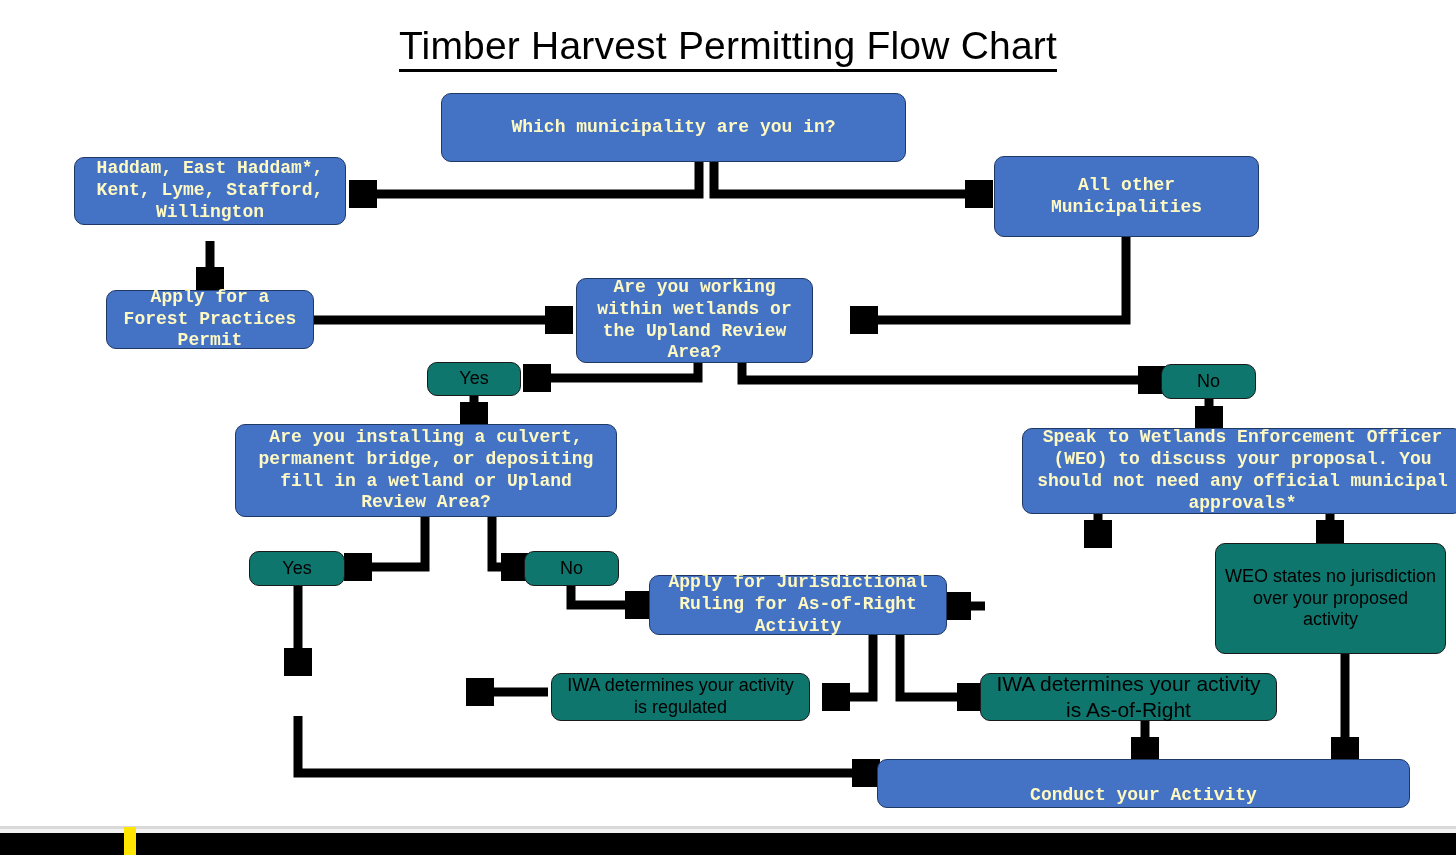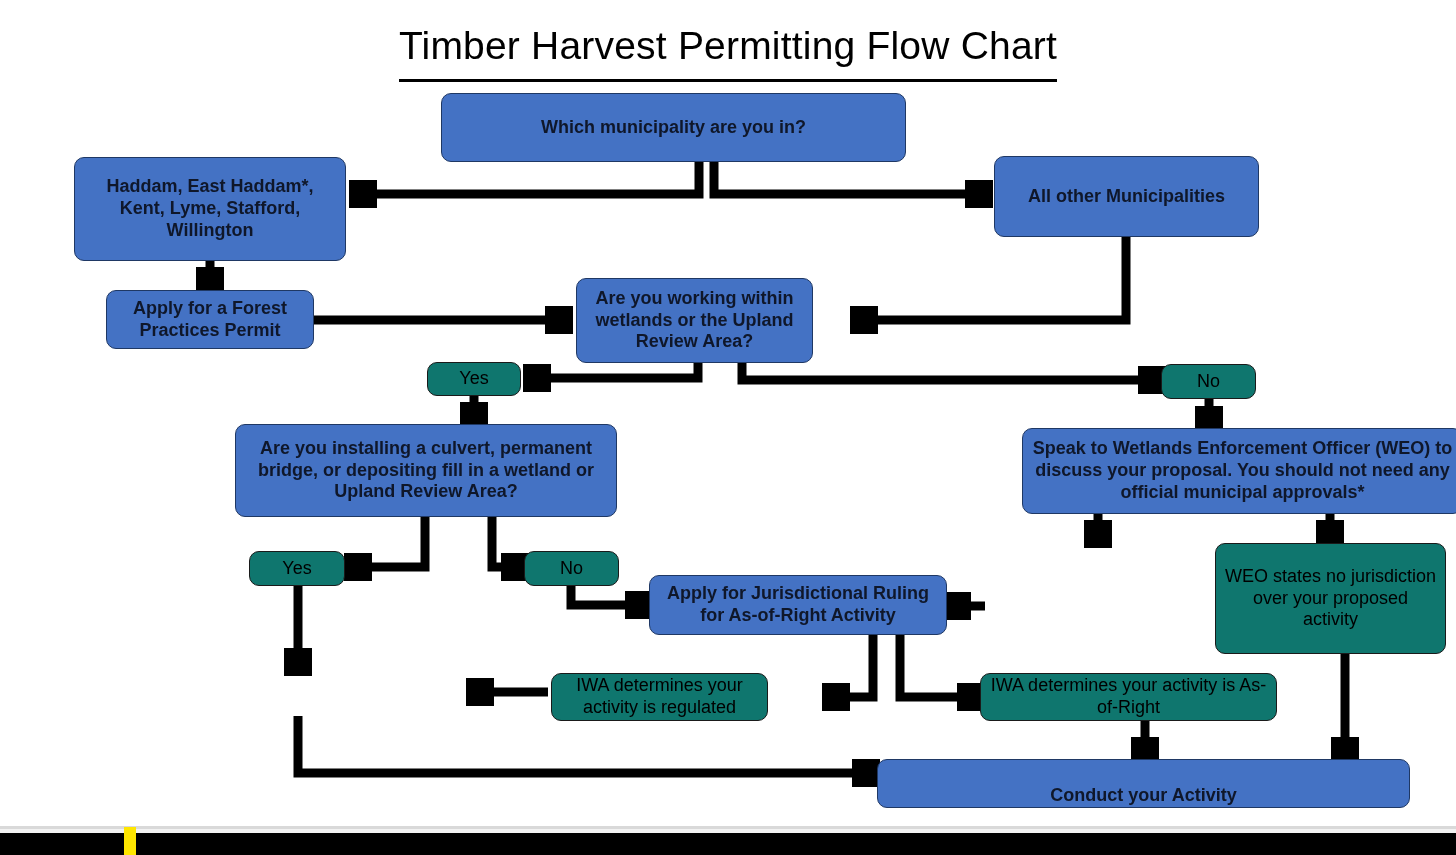--- a/index.html
+++ b/index.html
@@ -4,29 +4,29 @@
 <style>
   html,body{margin:0;padding:0;background:#ffffff;}
   body{width:1456px;height:855px;font-family:"Liberation Sans",sans-serif;overflow:hidden;}
   #stage{position:relative;width:1456px;height:855px;background:#fff;}
 
   #title{
     position:absolute;left:0;top:24px;width:1456px;text-align:center;
     font-size:39px;font-weight:400;color:#000;letter-spacing:.2px;
   }
   #title span.u{
-    display:inline-block;border-bottom:3px solid #000;padding-bottom:12px;line-height:1.05;
+    display:inline-block;border-bottom:3px solid #000;padding-bottom:2px;line-height:1.05;
   }
 
   .node{
     position:absolute;box-sizing:border-box;display:flex;align-items:center;justify-content:center;
     text-align:center;border-radius:10px;line-height:1.22;
   }
   .node.blue{
-    background:#4472C4;border:1.5px solid #1F3864;color:#0f172a;font-weight:700;
+    background:#4472C4;border:1.5px solid #1F3864;color:#fef9c3;font-weight:700;font-family:Liberation Mono, monospace;
   }
   .node.white{
     background:#0f766e;border:1.6px solid #1a1a1a;color:#000000;font-weight:400;
   }
   .node .txt{display:block;padding:0 8px;width:100%;}
 
   svg#wires{position:absolute;left:0;top:0;width:1456px;height:855px;pointer-events:none;}
   svg#wires path,svg#wires line{stroke:#000;stroke-width:9;fill:none;}
 
   #footer-line{position:absolute;left:0;top:826px;width:1456px;height:3px;background:#d9d9d9;}
@@ -92,21 +92,21 @@
 
     <path d="M 1345 654 L 1345 757" marker-end="url(#ah)"></path>
 
     <path d="M 298 716 L 298 773 L 872 773" marker-end="url(#ah)"></path>
   </svg>
 
   <div class="node blue" style="left:441px;top:93px;width:465px;height:69px;font-size:18px;">
     <span class="txt">Which municipality are you in?</span>
   </div>
 
-  <div class="node blue" style="left:74px;top:157px;width:272px;height:104px;font-size:18px;">
+  <div class="node blue" style="left:74px;top:157px;width:272px;height:68px;font-size:18px;">
     <span class="txt">Haddam, East Haddam*, Kent, Lyme, Stafford, Willington</span>
   </div>
 
   <div class="node blue" style="left:994px;top:156px;width:265px;height:81px;font-size:18px;justify-content:center;">
     <span class="txt">All other Municipalities</span>
   </div>
 
   <div class="node blue" style="left:106px;top:290px;width:208px;height:59px;font-size:18px;">
     <span class="txt">Apply for a Forest Practices Permit</span>
   </div>
@@ -142,25 +142,25 @@
 
   <div class="node white" style="left:1215px;top:543px;width:231px;height:111px;font-size:18px;">
     <span class="txt">WEO states no jurisdiction over your proposed activity</span>
   </div>
 
   <div class="node blue" style="left:649px;top:575px;width:298px;height:60px;font-size:18px;">
     <span class="txt">Apply for Jurisdictional Ruling for As-of-Right Activity</span>
   </div>
 
 
-  <div class="node white" style="left:551px;top:673px;width:217px;height:48px;font-size:18px;">
+  <div class="node white" style="left:551px;top:673px;width:259px;height:48px;font-size:18px;">
     <span class="txt">IWA determines your activity is regulated</span>
   </div>
 
-  <div class="node white" style="left:980px;top:673px;width:297px;height:48px;font-size:18px;text-align:center;">
+  <div class="node white" style="left:980px;top:673px;width:297px;height:48px;font-size:21px;text-align:center;">
     <span class="txt">IWA determines your activity is As-of-Right</span>
   </div>
 
   <div class="node blue" style="left:877px;top:759px;width:533px;height:49px;font-size:18px;align-items:flex-end;">
     <span class="txt">Conduct your Activity</span>
   </div>
 
   <div id="footer-line"></div>
   <div id="footer-line2"></div>
   <div id="footer-bar"></div>

